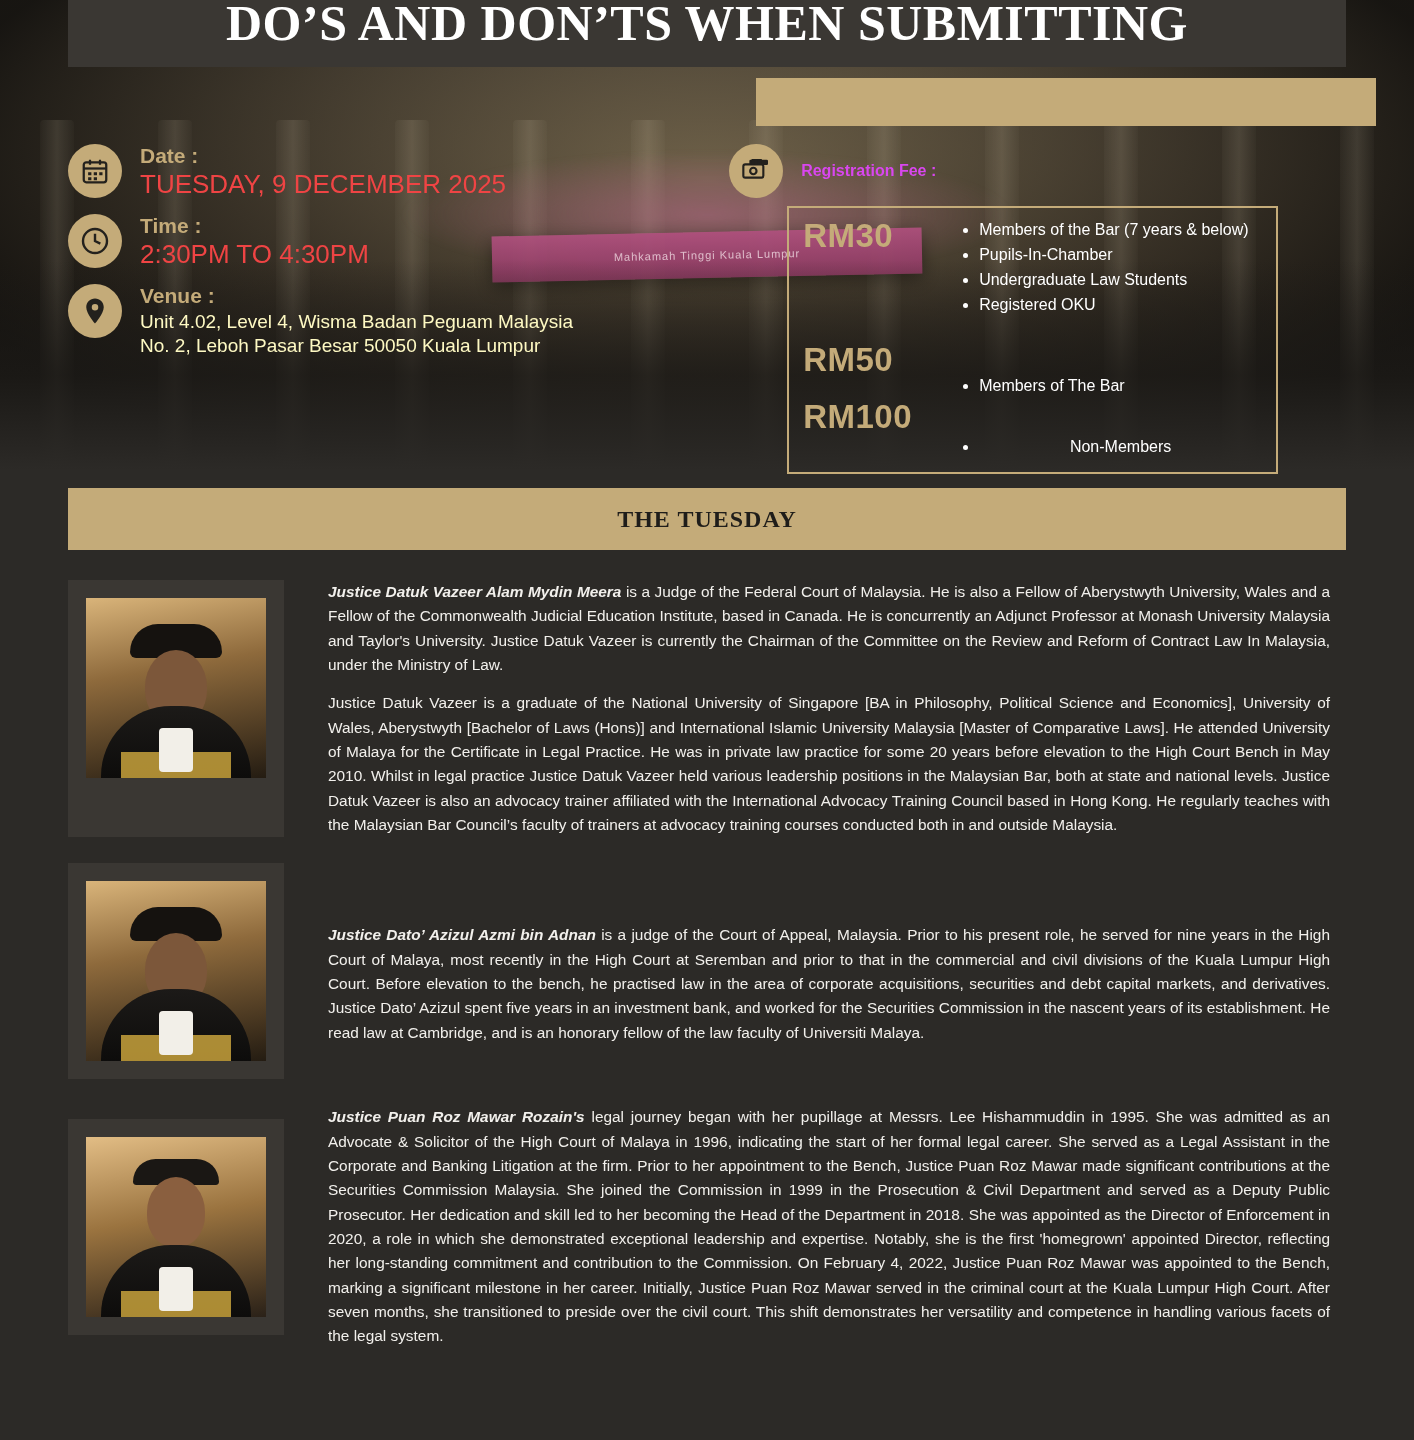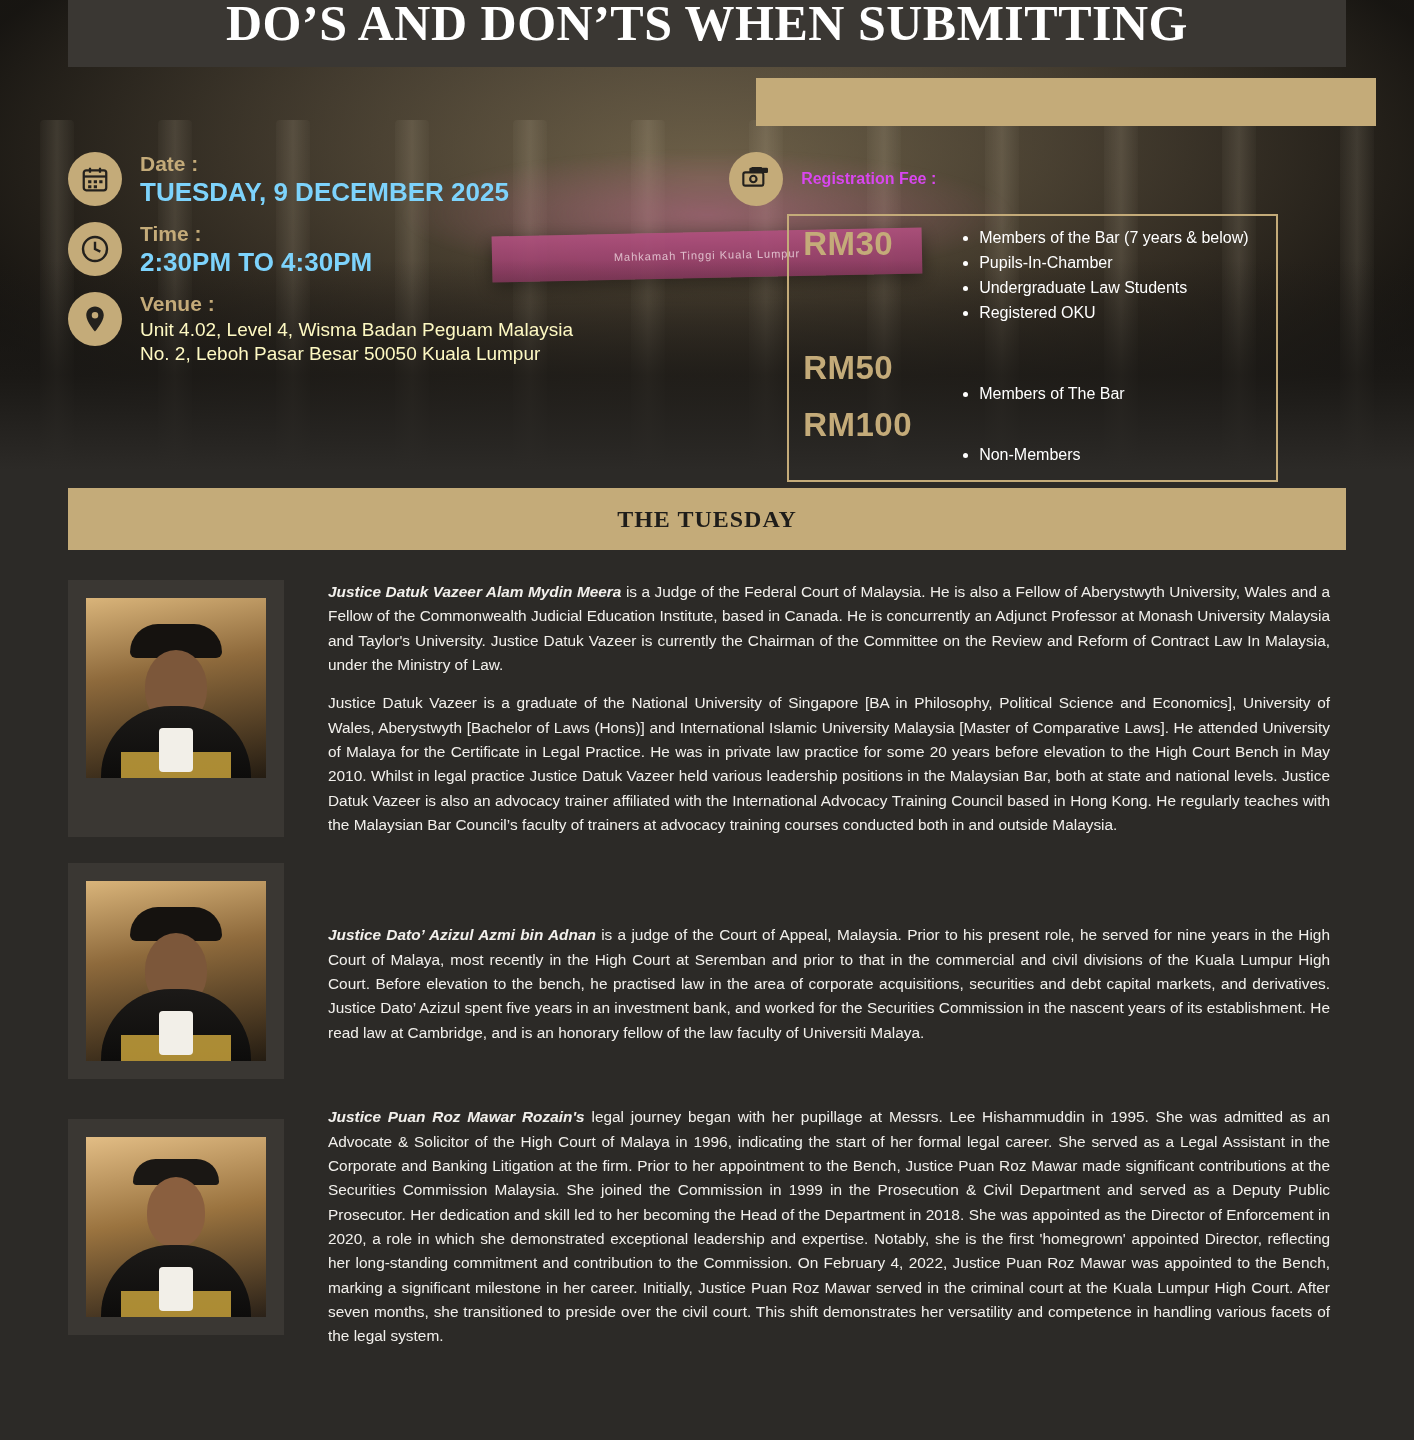--- a/index.html
+++ b/index.html
@@ -110,21 +110,21 @@
     position: absolute;
     left: 756px; top: 78px;
     width: 620px; height: 48px;
     background: #c4ab79;
     z-index: 2;
   }
 
   
   .details {
     position: absolute;
-    left: 0; top: 152px;
+    left: 0; top: 144px;
     width: 1346px;
     z-index: 5;
     padding: 0 68px;
     display: flex;
     gap: 0;
   }
   .details-left { width: 700px; }
   .detail-row {
     display: flex;
     align-items: flex-start;
@@ -142,22 +142,22 @@
   .d-label {
     font-size: 21px;
     font-weight: bold;
     color: #c4ab79;
     line-height: 1.15;
     margin-bottom: 2px;
   }
   .d-value {
     font-size: 26px;
     line-height: 1.15;
-    color: #7dd3fc;
-    font-weight: 700;
+    color: #ef4444;
+    font-weight: 400;
   }
   .d-sub {
     font-size: 19px;
     line-height: 1.25;
     color: #fef9c3;
     font-weight: 300;
   }
 
   
   .details-right {
@@ -198,21 +198,21 @@
     margin: 0; padding-left: 20px;
     list-style: disc;
   }
   .reg-lists li {
     font-size: 16px;
     font-weight: normal;
     line-height: 1.56;
     color: #ffffff;
   }
   .grp2 { margin-top: 56px !important; }
-  .grp3 { margin-top: 36px !important; }
+  .grp3 { margin-top: 36px !important; text-align: center; }
 
   
   .speakers-band {
     position: absolute;
     left: 68px; top: 488px;
     width: 1278px; height: 62px;
     background: #c4ab79;
     display: flex; align-items: center; justify-content: center;
     z-index: 5;
   }

